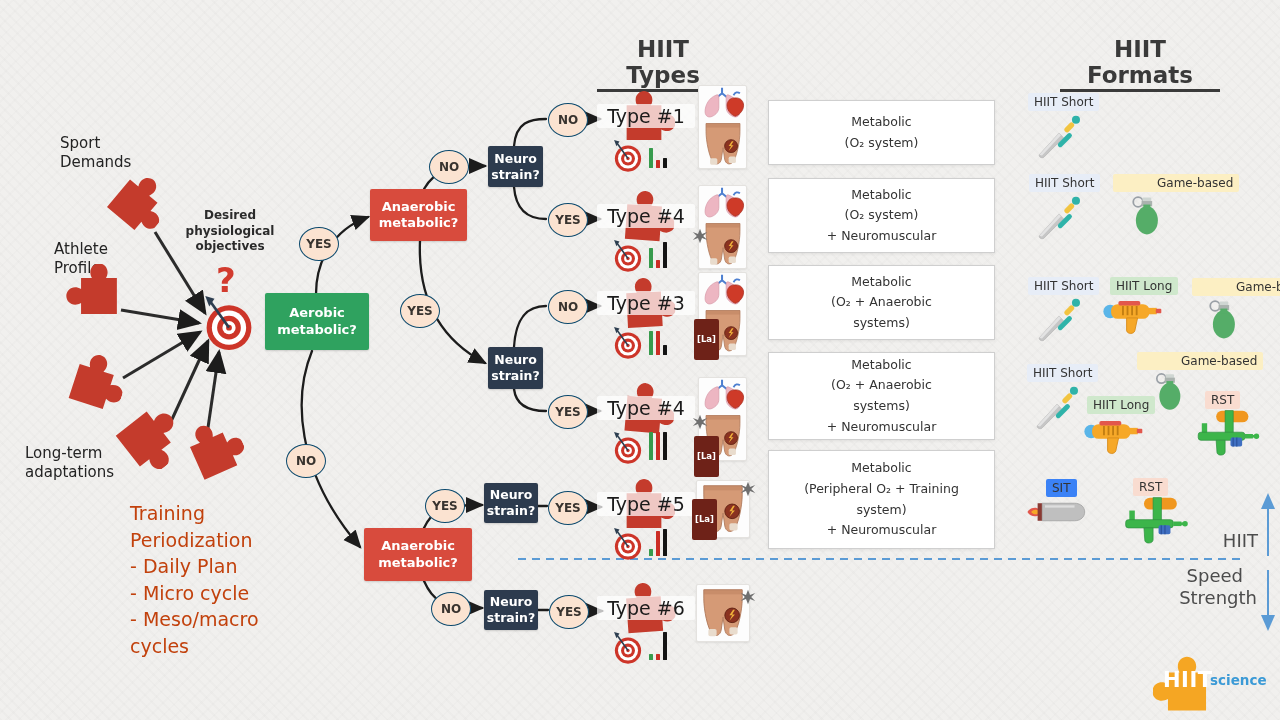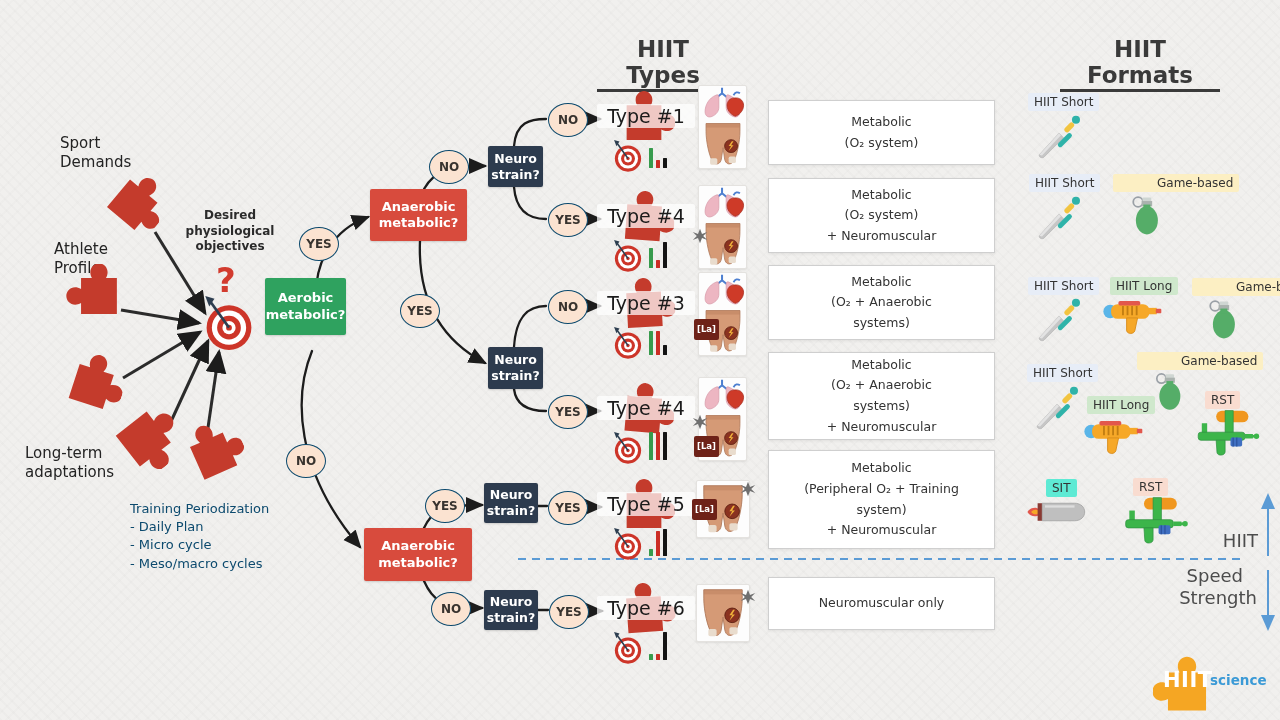--- a/index.html
+++ b/index.html
@@ -9,49 +9,49 @@
       repeating-linear-gradient(45deg, rgba(0,0,0,0.015) 0 2px, transparent 2px 7px),
       repeating-linear-gradient(-45deg, rgba(0,0,0,0.013) 0 2px, transparent 2px 9px);
     pointer-events:none;}
   .abs{position:absolute;}
   .conn{position:absolute;left:0;top:0;pointer-events:none;}
   .title{font-size:23px;font-weight:bold;color:#3a3a3a;text-align:center;}
   .title span{display:inline-block;border-bottom:3px solid #3a3a3a;padding-bottom:1px;}
   .lbl{font-size:15px;color:#232323;line-height:1.28;}
   .obj{font-size:12px;font-weight:bold;color:#2b2b2b;text-align:center;line-height:1.3;}
   .qmark{font-size:34px;font-weight:bold;color:#d23b2e;}
-  .period{font-size:13px;color:#0c4a6e;line-height:1.4;}
+  .period{font-size:19px;color:#c2410c;line-height:1.4;}
   .flowbox{display:flex;align-items:center;justify-content:center;text-align:center;
     color:#fff;font-weight:bold;font-size:13px;line-height:1.25;border-radius:2px;
     box-shadow:0 1px 2px rgba(0,0,0,0.15);}
   .red{background:#d84b3d;}
   .green{background:#2fa25f;}
   .navy{background:#2d3b4e;font-size:12.5px;}
   .bubble{width:38px;height:32px;border-radius:50%;background:#fbe3d1;border:1px solid #0c4a6e;
     display:flex;align-items:center;justify-content:center;font-size:12px;font-weight:bold;color:#38332f;}
   .type-label{font-size:19px;color:#1b1b1b;text-align:center;background:rgba(255,255,255,0.72);
     border-radius:2px;padding:1px 0;}
   .bars{display:flex;align-items:flex-end;gap:3px;height:28px;}
   .bars i{display:block;width:4px;border-radius:0.5px;}
   .bar-a{background:#379b4d;}
   .bar-n{background:#cc2d25;}
   .bar-m{background:#141414;}
   .card{background:#fdfdfd;border:1px solid #e4e2df;border-radius:2px;display:flex;flex-direction:column;
     align-items:center;justify-content:space-between;box-shadow:0 1px 2px rgba(0,0,0,0.08);}
   .la{position:absolute;background:#6e2218;color:#fff;font-size:8.5px;font-weight:bold;
-    padding:6px 3px;border-radius:2px;line-height:1.1;}
+    padding:16px 3px;border-radius:2px;line-height:1.1;}
   .desc{background:#fff;border:1px solid #cfcfcf;box-shadow:0 1px 3px rgba(0,0,0,0.07);
     display:flex;flex-direction:column;align-items:center;justify-content:center;
     font-size:12.5px;color:#333;line-height:1.65;text-align:center;width:225px;}
   .fmt{font-size:12px;color:#333;padding:2px 6px;border-radius:2px;white-space:nowrap;}
   .bg-hs{background:#e7edf7;}
   .bg-gb{background:#fcefc3;padding-left:44px;}
   .bg-hl{background:#cfe8cc;}
   .bg-rst{background:#f9dcd0;}
-  .bg-sit{background:#5eead4;text-align:right;}
+  .bg-sit{background:#3b82f6;text-align:right;}
   .axis{font-size:18px;color:#4c4c4c;text-align:right;line-height:1.2;}
   .logo-hiit{font-size:21px;font-weight:bold;color:#fff;letter-spacing:0.5px;}
   .logo-sci{font-size:13.5px;font-weight:bold;color:#3b9ad6;}
 </style>
 </head>
 <body>
 
 <div class="canvas">
 
   <svg width="0" height="0" style="position:absolute" aria-hidden="true">
@@ -201,21 +201,21 @@
       <use href="#sym-puzzle" fill="#c43b2c"></use>
     </svg>
   <svg class="abs" style="left:178px;top:416px;transform:rotate(-24deg);" width="64" height="64">
       <use href="#sym-puzzle" fill="#c43b2c"></use>
     </svg>
 
   <svg class="abs" style="left:200px;top:296px;" width="58" height="58">
       <use href="#sym-target"></use>
     </svg>
 
-  <div class="abs flowbox green" style="left:265px;top:278px;width:81px;height:57px;">Aerobic metabolic?</div>
+  <div class="abs flowbox green" style="left:265px;top:293px;width:104px;height:57px;">Aerobic metabolic?</div>
   <div class="abs flowbox red" style="left:370px;top:189px;width:97px;height:52px;">Anaerobic metabolic?</div>
   <div class="abs flowbox red" style="left:364px;top:528px;width:108px;height:53px;">Anaerobic metabolic?</div>
   <div class="abs flowbox navy" style="left:488px;top:146px;width:55px;height:41px;">Neuro strain?</div>
   <div class="abs flowbox navy" style="left:488px;top:347px;width:55px;height:42px;">Neuro strain?</div>
   <div class="abs flowbox navy" style="left:484px;top:483px;width:54px;height:40px;">Neuro strain?</div>
   <div class="abs flowbox navy" style="left:484px;top:590px;width:54px;height:40px;">Neuro strain?</div>
 
   <div class="abs bubble" style="left:299px;top:227px;">YES</div>
   <div class="abs bubble" style="left:286px;top:444px;">NO</div>
   <div class="abs bubble" style="left:429px;top:150px;">NO</div>
@@ -383,23 +383,20 @@
     <div>(O₂ + Anaerobic</div>
     <div>systems)</div>
     <div>+ Neuromuscular</div>
   </div>
   <div class="abs desc" style="left:768px;top:450px;height:97px;">
     <div>Metabolic</div>
     <div>(Peripheral O₂ + Training</div>
     <div>system)</div>
     <div>+ Neuromuscular</div>
   </div>
-  <div class="abs desc" style="left:768px;top:577px;height:51px;">
-    <div>Neuromuscular only</div>
-  </div>
 
   <div class="abs fmt bg-hs" style="left:1028px;top:93px;">HIIT Short</div>
   <svg class="abs" style="left:1032px;top:110px;" width="54" height="50">
       <use href="#sym-dagger"></use>
     </svg>
 
   <div class="abs fmt bg-hs" style="left:1029px;top:174px;">HIIT Short</div>
   <svg class="abs" style="left:1032px;top:191px;" width="54" height="50">
       <use href="#sym-dagger"></use>
     </svg>

